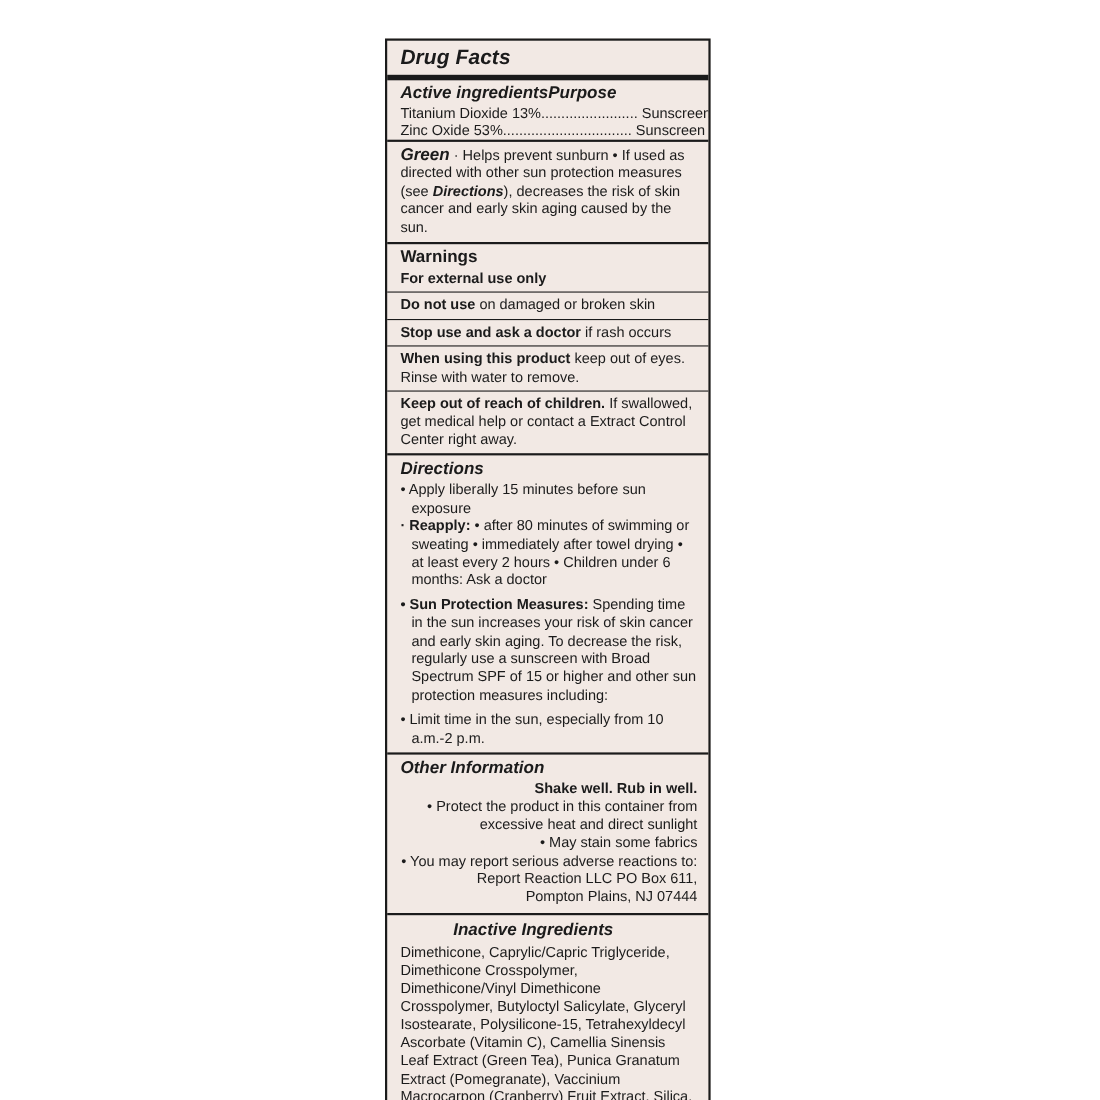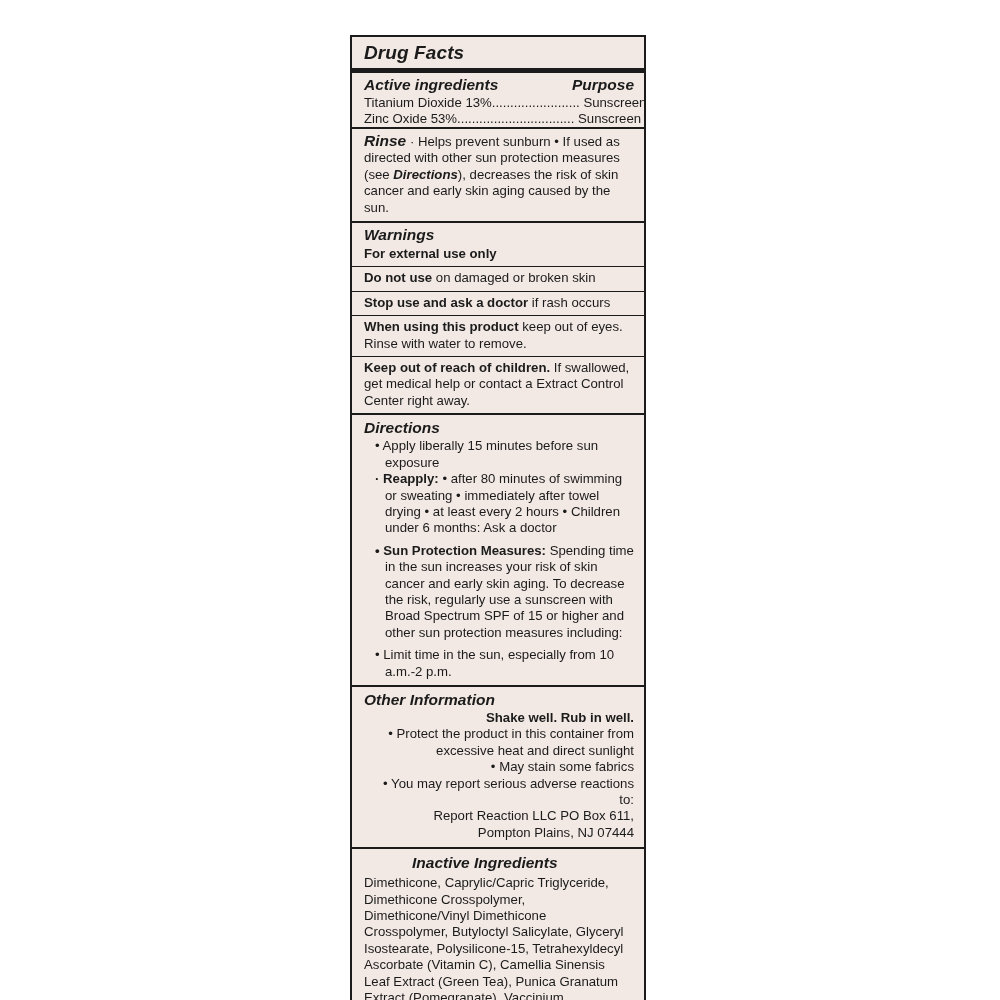--- a/index.html
+++ b/index.html
@@ -31,26 +31,25 @@
   }
   .title {
     font-size: 19px;
     font-style: italic;
     font-weight: bold;
     letter-spacing: .1px;
     padding: 5px 10px 4px 12px;
   }
   .sec-head {
     font-size: 15.5px;
-    font-style: italic;
     font-weight: bold;
   }
   .ai-row {
     display: flex;
-    justify-content: space-between;
+    justify-content: flex-start;
     align-items: baseline;
     padding: 3px 10px 1px 12px;
   }
   .ai-row .left { font-size: 15.5px; font-style: italic; font-weight: bold; }
   .ai-row .right { font-size: 15.5px; font-style: italic; font-weight: bold; }
   .ing-line {
     font-size: 13.2px;
     line-height: 16px;
     padding: 0 10px 0 12px;
     white-space: nowrap;
@@ -62,21 +61,21 @@
     line-height: 16.4px;
   }
   .b { font-weight: bold; }
   .bi { font-weight: bold; font-style: italic; }
   .blockpad { padding: 4px 10px 5px 12px; }
   .tight { padding: 3px 10px 4px 12px; }
   .hang {
     padding-left: 10px;
     text-indent: -10px;
   }
-  .indent2 { padding-left: 10px; margin-left: 11px; }
+  .indent2 { padding-left: 10px; }
   .dirhead {
     font-size: 15.5px;
     font-style: italic;
     font-weight: bold;
     padding: 4px 10px 1px 12px;
   }
   .inact-head {
     font-size: 15.5px;
     font-style: italic;
     font-weight: bold;
@@ -102,21 +101,21 @@
   <div class="ing-line">
     <span>Titanium Dioxide 13%</span><span>........................</span> <span>Sunscreen</span>
   </div>
   <div class="ing-line">
     <span>Zinc Oxide 53%</span><span>................................</span> <span>Sunscreen</span>
   </div>
 
   <div class="rule-med"></div>
 
   <div class="blockpad body">
-    <span class="bi" style="font-size:15.5px;">Rinse</span><span> · Helps prevent sunburn • If used as directed with other sun protection measures (see </span><span class="bi">Directions</span><span>), decreases the risk of skin cancer and early skin aging caused by the sun.</span>
+    <span class="bi" style="font-size:15.5px;">Green</span><span> · Helps prevent sunburn • If used as directed with other sun protection measures (see </span><span class="bi">Directions</span><span>), decreases the risk of skin cancer and early skin aging caused by the sun.</span>
   </div>
 
   <div class="rule-med"></div>
 
   <div class="tight">
     <div class="sec-head">Warnings</div>
     <div class="body b" style="margin-top:2px;">For external use only</div>
   </div>
 
   <div class="rule-thin"></div>

